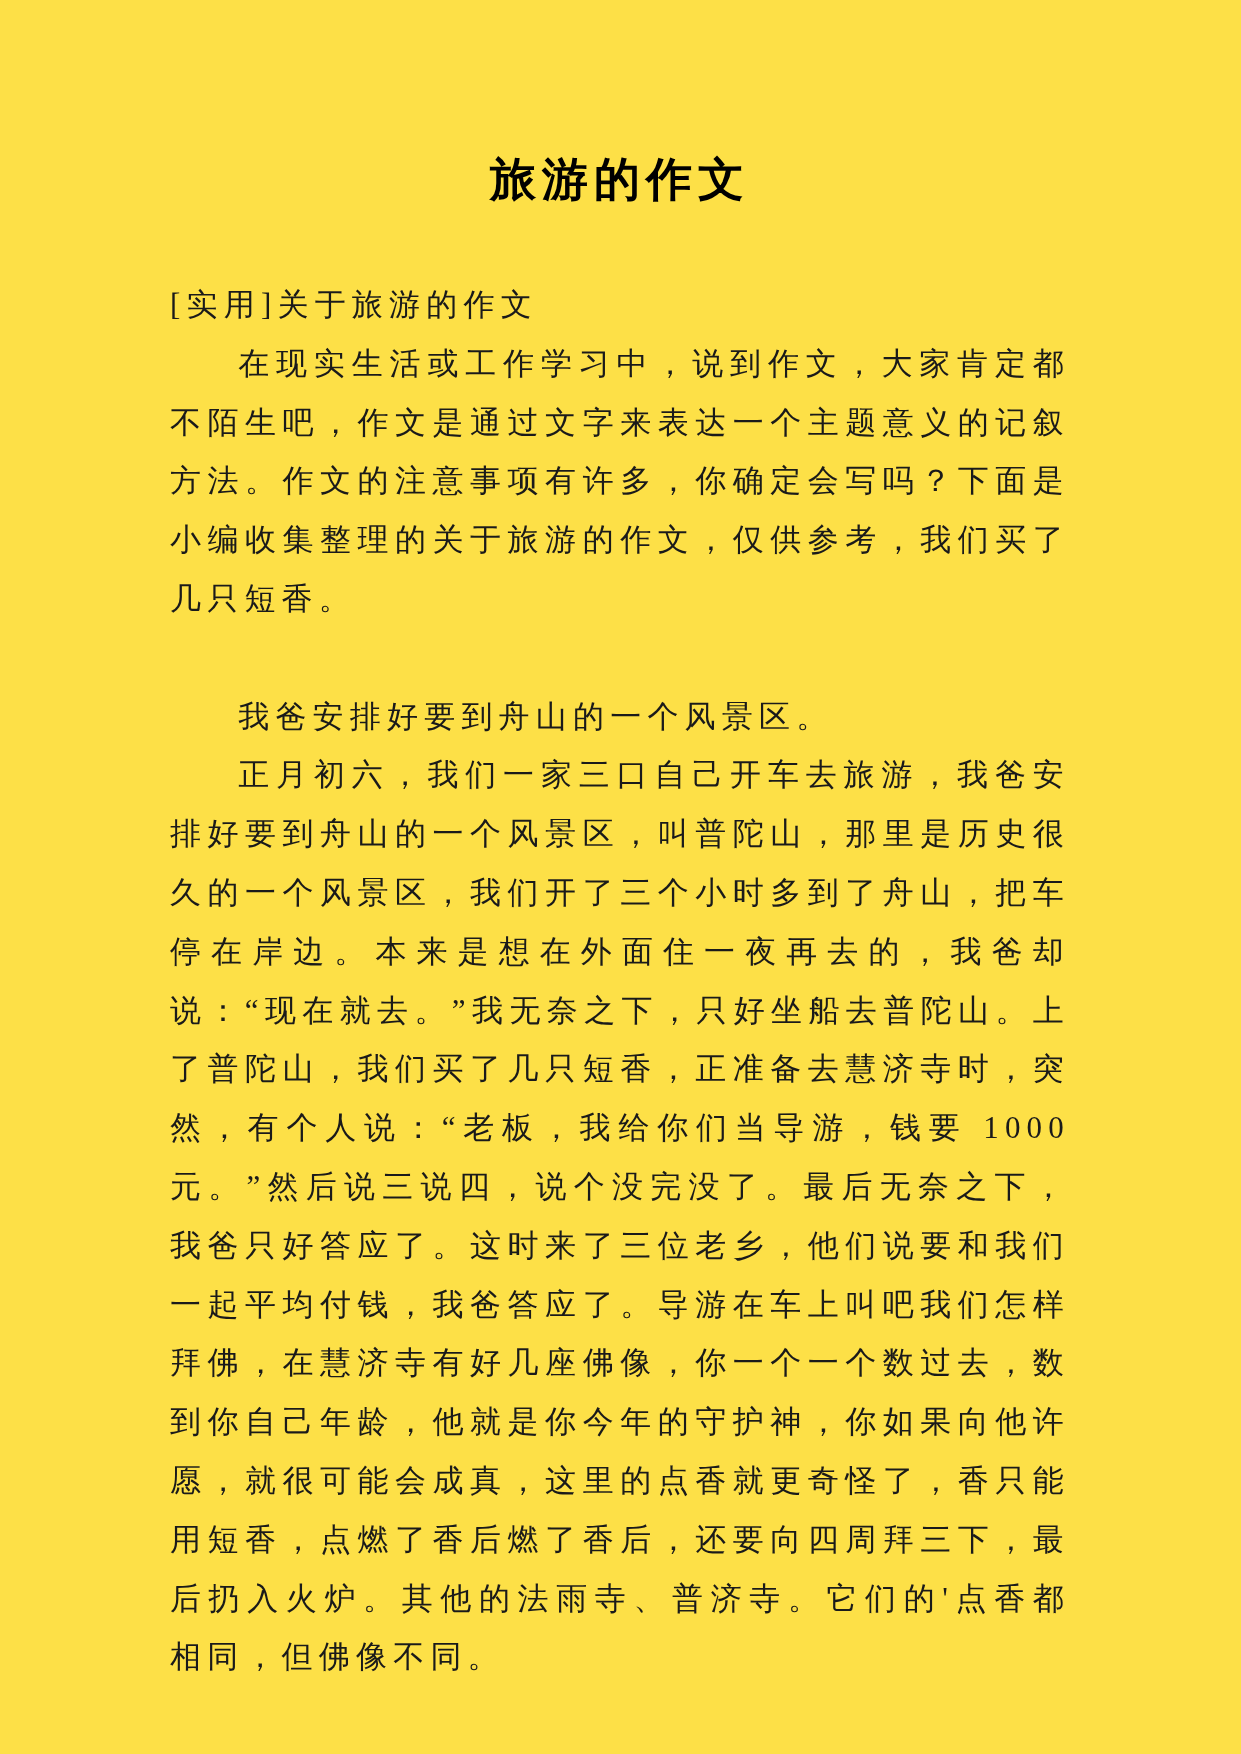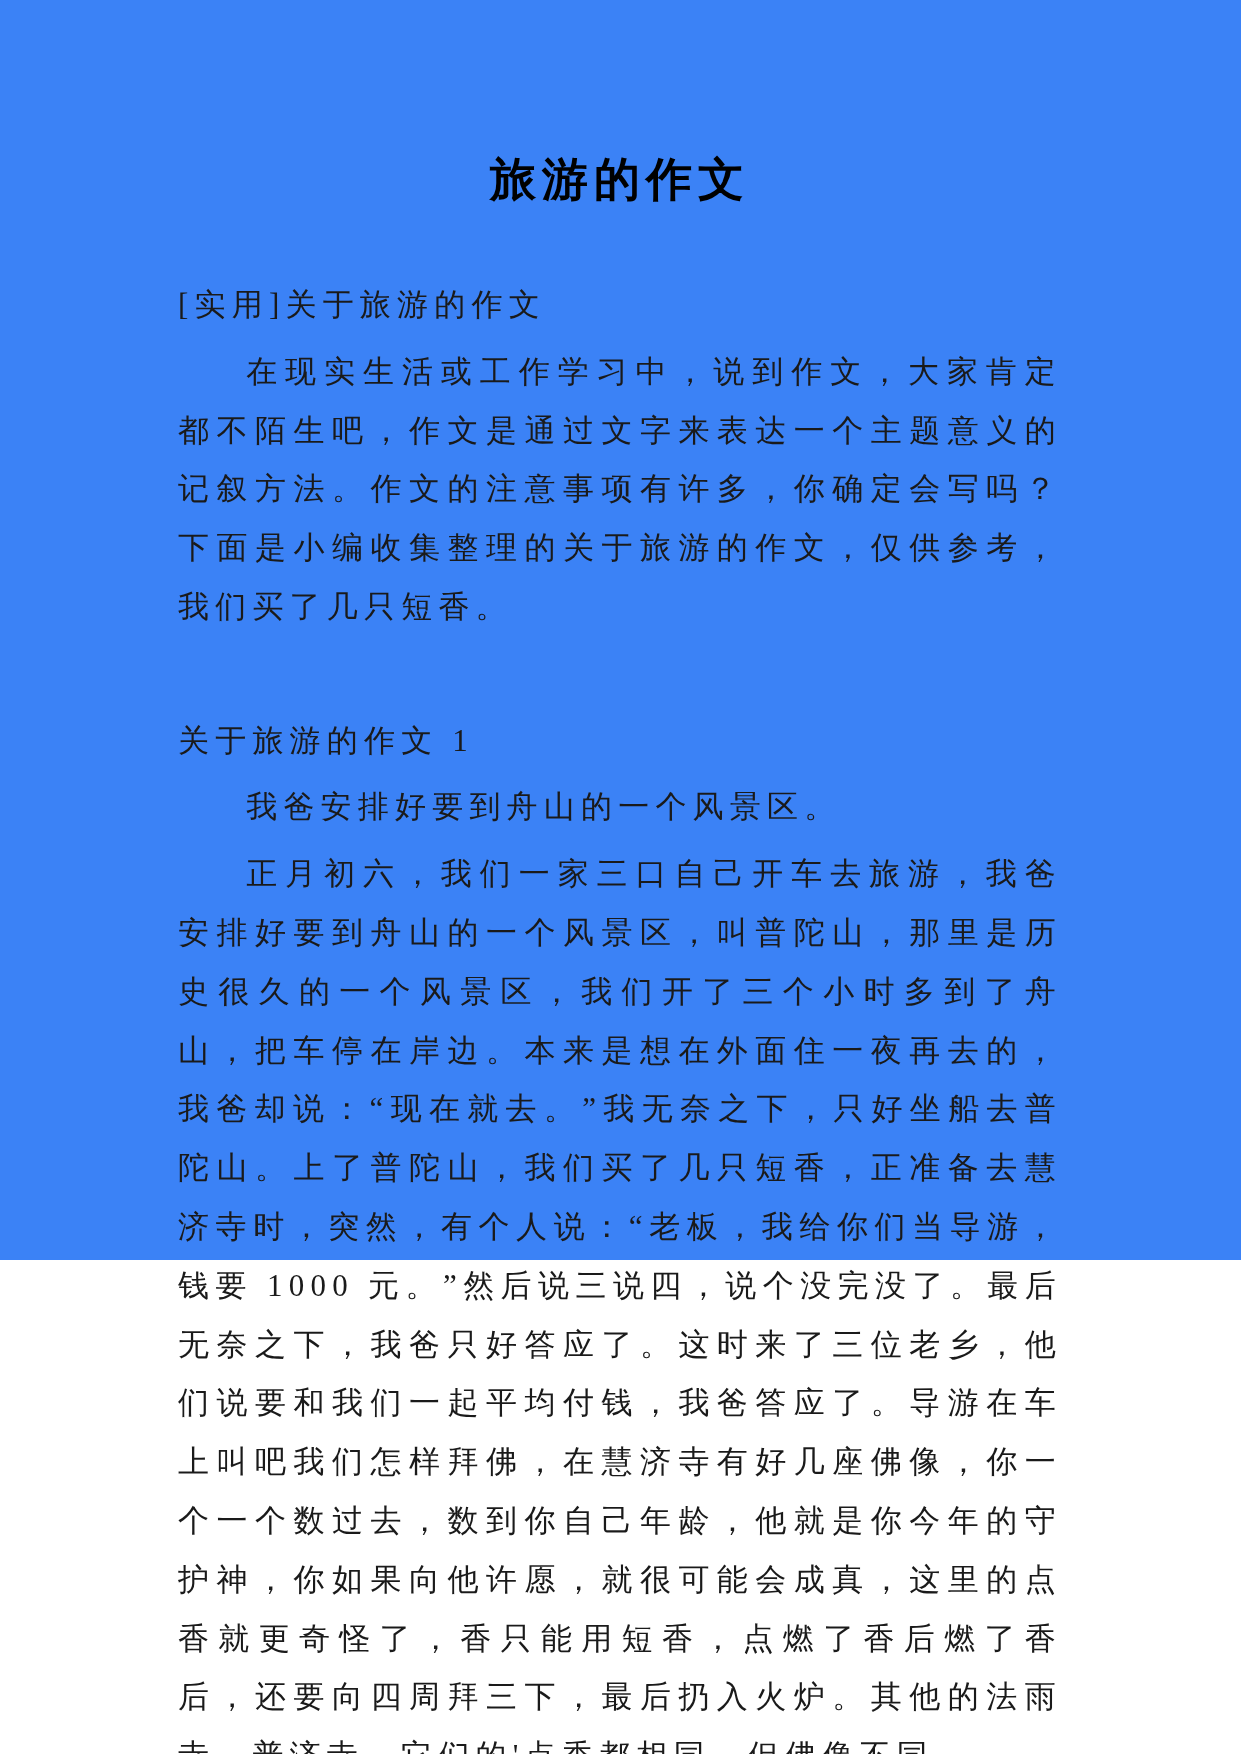--- a/index.html
+++ b/index.html
@@ -10,23 +10,23 @@
   body {
     width: 1241px;
     height: 1754px;
     overflow: hidden;
     font-family: "Liberation Serif", "DejaVu Serif", serif;
     color: #161616;
   }
   .page {
     box-sizing: border-box;
     width: 1241px;
-    height: 1260px;
+    height: 1754px;
     padding: 148px 171px 13px 170px;
-    background: #3b82f6;
+    background: #fde047;
   }
   .doc-title {
     margin: 0;
     font-size: 46px;
     font-weight: bold;
     line-height: 64px;
     text-align: center;
     letter-spacing: 6px;
     color: #000000;
     font-family: "Liberation Serif", "DejaVu Serif", serif;
@@ -34,21 +34,21 @@
   .doc-body {
     margin-top: 64px;
     font-size: 31px;
     line-height: 58.8px;
     letter-spacing: 6.2px;
     text-align: justify;
     text-justify: inter-character;
     color: #1a1a1a;
   }
   .para {
-    margin: 8px;
+    margin: 0;
     padding: 0;
     text-align: justify;
   }
   .para.indent {
     text-indent: 2.2em;
   }
   .para.spacer {
     height: 58.8px;
   }
 </style>
@@ -60,20 +60,19 @@
   <h1 class="doc-title">旅游的作文</h1>
 
   <div class="doc-body">
 
     <p class="para">[实用]关于旅游的作文</p>
 
     <p class="para indent">在现实生活或工作学习中，说到作文，大家肯定都不陌生吧，作文是通过文字来表达一个主题意义的记叙方法。作文的注意事项有许多，你确定会写吗？下面是小编收集整理的关于旅游的作文，仅供参考，我们买了几只短香。</p>
 
     <p class="para spacer"></p>
 
-    <p class="para">关于旅游的作文 1</p>
 
     <p class="para indent">我爸安排好要到舟山的一个风景区。</p>
 
     <p class="para indent">正月初六，我们一家三口自己开车去旅游，我爸安排好要到舟山的一个风景区，叫普陀山，那里是历史很久的一个风景区，我们开了三个小时多到了舟山，把车停在岸边。本来是想在外面住一夜再去的，我爸却说：“现在就去。”我无奈之下，只好坐船去普陀山。上了普陀山，我们买了几只短香，正准备去慧济寺时，突然，有个人说：“老板，我给你们当导游，钱要 1000 元。”然后说三说四，说个没完没了。最后无奈之下，我爸只好答应了。这时来了三位老乡，他们说要和我们一起平均付钱，我爸答应了。导游在车上叫吧我们怎样拜佛，在慧济寺有好几座佛像，你一个一个数过去，数到你自己年龄，他就是你今年的守护神，你如果向他许愿，就很可能会成真，这里的点香就更奇怪了，香只能用短香，点燃了香后燃了香后，还要向四周拜三下，最后扔入火炉。其他的法雨寺、普济寺。它们的'点香都相同，但佛像不同。</p>
 
   </div>
 </div>
 
 </body></html>

